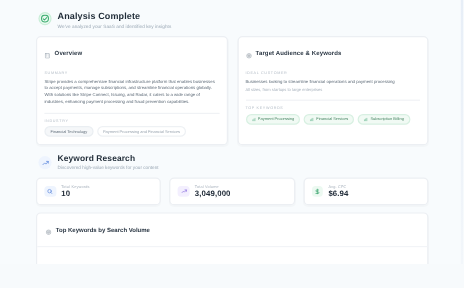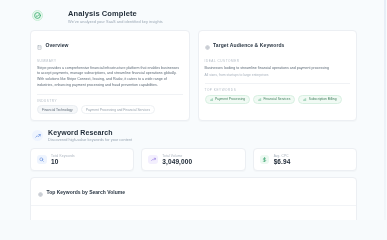--- a/index.html
+++ b/index.html
@@ -18,21 +18,21 @@
 
   
   .hero { display: flex; align-items: flex-start; gap: 5px; padding: 4px 0 6px 2px; }
   .hero-icon {
     width: 11px; height: 11px; border-radius: 50%;
     background: #e9f9ef; border: 1px solid #c9eed8;
     display: flex; align-items: center; justify-content: center;
     flex: 0 0 auto; margin-top: 1px;
   }
   .hero-icon svg { display: block; }
-  .hero-text { display: flex; flex-direction: column; gap: 1px; margin-left: 20px; }
+  .hero-text { display: flex; flex-direction: column; gap: 1px; }
   .hero-title { font-size: 7.5px; font-weight: bold; color: #1f2b37; letter-spacing: .1px; }
   .hero-sub { font-size: 3.9px; color: #9aa7b4; letter-spacing: .05px; }
 
   
   .cards-row { display: flex; gap: 8px; }
   .card {
     background: #ffffff;
     border: 1px solid #eceff3;
     border-radius: 4px;
     flex: 1 1 0;

